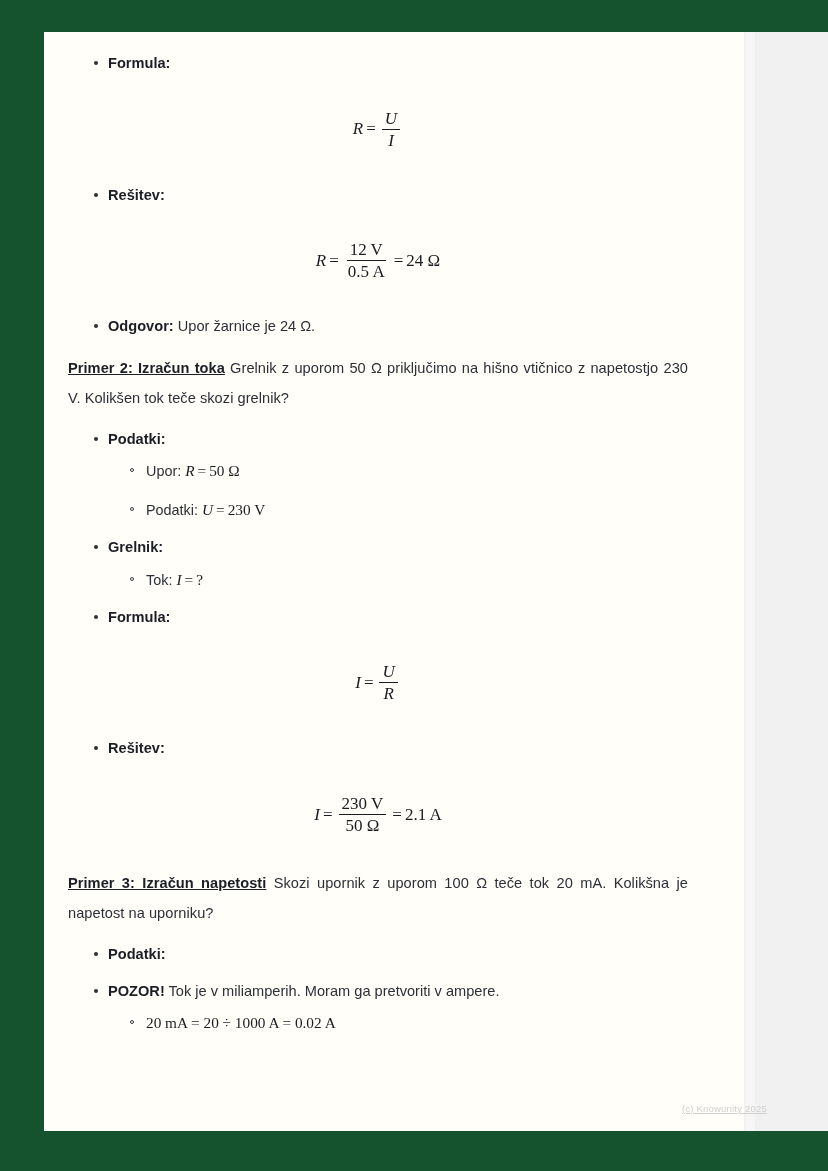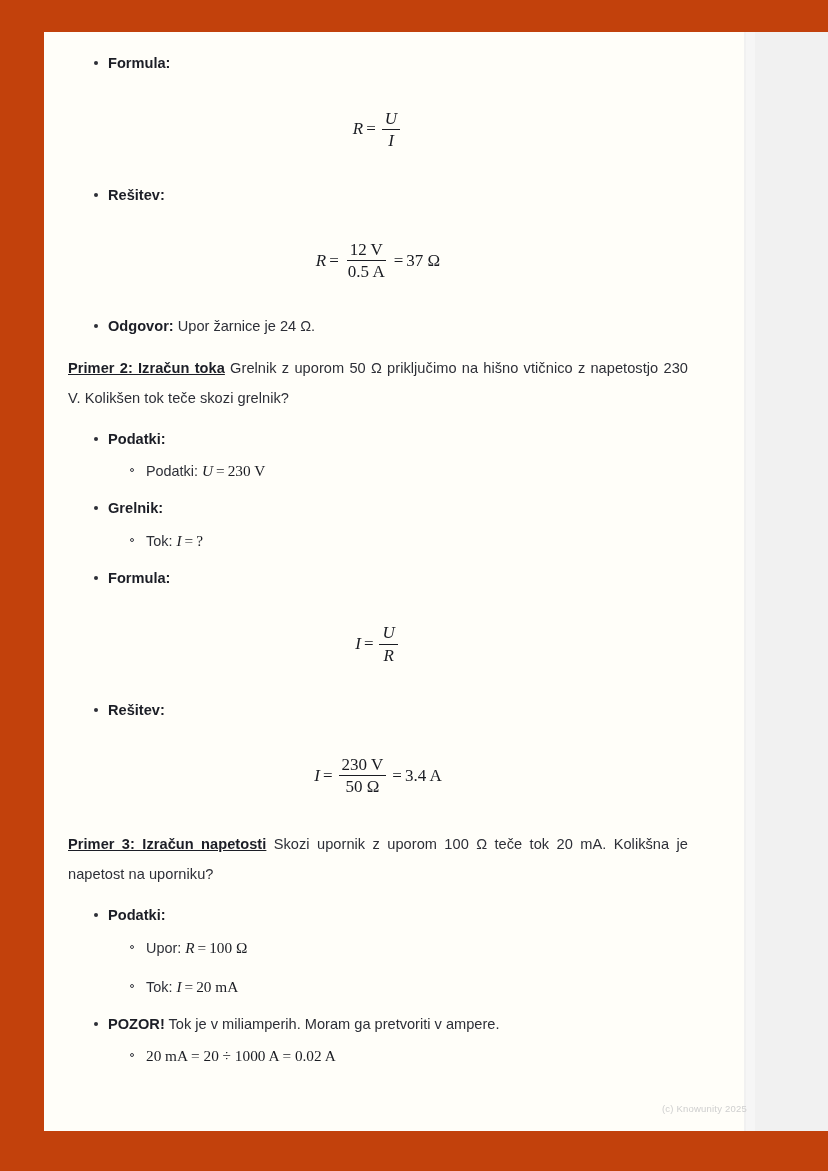--- a/index.html
+++ b/index.html
@@ -12,21 +12,21 @@
     height: 1171px;
     overflow: hidden;
     font-family: "Liberation Sans", sans-serif;
   }
 
   
   .viewport {
     position: relative;
     width: 828px;
     height: 1171px;
-    background: #c2410c;
+    background: #14532d;
     box-sizing: border-box;
   }
 
   
   .gutter {
     position: absolute;
     top: 32px;
     left: 744px;
     width: 84px;
     bottom: 40px;
@@ -169,27 +169,28 @@
     padding: 0 3px 1px 3px;
     border-bottom: 1px solid #1a1c22;
   }
   .frac .den {
     padding: 1px 3px 0 3px;
   }
 
   
   .watermark {
     position: absolute;
-    left: 662px;
+    left: 682px;
     top: 1103px;
     font-size: 9.5px;
     color: #cfcfcf;
     letter-spacing: 0.2px;
     white-space: nowrap;
     font-family: "Liberation Sans", sans-serif;
+    text-decoration: underline;
   }
 </style>
 </head>
 <body>
 
 <div class="viewport">
 
   <div class="gutter"></div>
 
   <div class="doc-card">
@@ -220,38 +221,41 @@
 
       <div class="math-block">
         <span class="eqrow">
           <span class="mi">R</span>
           <span class="mrel">=</span>
           <span class="frac">
             <span class="num mnum">12 V</span>
             <span class="den mnum">0.5 A</span>
           </span>
           <span class="mrel">=</span>
-          <span class="mnum">37 Ω</span>
+          <span class="mnum">24 Ω</span>
         </span>
       </div>
 
       <ul class="lvl1">
         <li>
           <span class="li-label">Odgovor:</span><span> Upor žarnice je 24 Ω.</span>
         </li>
       </ul>
 
       <p class="para">
         <b>Primer 2: Izračun toka</b><span> Grelnik z uporom 50 Ω priključimo na hišno vtičnico z napetostjo 230 V. Kolikšen tok teče skozi grelnik?</span>
       </p>
 
       <ul class="lvl1">
         <li>
           <span class="li-label">Podatki:</span>
           <ul class="lvl2">
+            <li>
+              <span>Upor: </span><span class="math-inline"><span class="mi">R</span><span class="mrel">=</span><span class="mnum">50 Ω</span></span>
+            </li>
             <li>
               <span>Podatki: </span><span class="math-inline"><span class="mi">U</span><span class="mrel">=</span><span class="mnum">230 V</span></span>
             </li>
           </ul>
         </li>
 
         <li>
           <span class="li-label">Grelnik:</span>
           <ul class="lvl2">
             <li>
@@ -284,40 +288,32 @@
 
       <div class="math-block">
         <span class="eqrow">
           <span class="mi">I</span>
           <span class="mrel">=</span>
           <span class="frac">
             <span class="num mnum">230 V</span>
             <span class="den mnum">50 Ω</span>
           </span>
           <span class="mrel">=</span>
-          <span class="mnum">3.4 A</span>
+          <span class="mnum">2.1 A</span>
         </span>
       </div>
 
 
       <p class="para">
         <b>Primer 3: Izračun napetosti</b><span> Skozi upornik z uporom 100 Ω teče tok 20 mA. Kolikšna je napetost na uporniku?</span>
       </p>
 
       <ul class="lvl1">
         <li>
           <span class="li-label">Podatki:</span>
-          <ul class="lvl2">
-            <li>
-              <span>Upor: </span><span class="math-inline"><span class="mi">R</span><span class="mrel">=</span><span class="mnum">100 Ω</span></span>
-            </li>
-            <li>
-              <span>Tok: </span><span class="math-inline"><span class="mi">I</span><span class="mrel">=</span><span class="mnum">20 mA</span></span>
-            </li>
-          </ul>
         </li>
 
         <li>
           <span class="li-label">POZOR!</span><span> Tok je v miliamperih. Moram ga pretvoriti v ampere.</span>
           <ul class="lvl2">
             <li>
               <span class="math-inline">20 mA = 20 ÷ 1000 A = 0.02 A</span>
             </li>
           </ul>
         </li>

